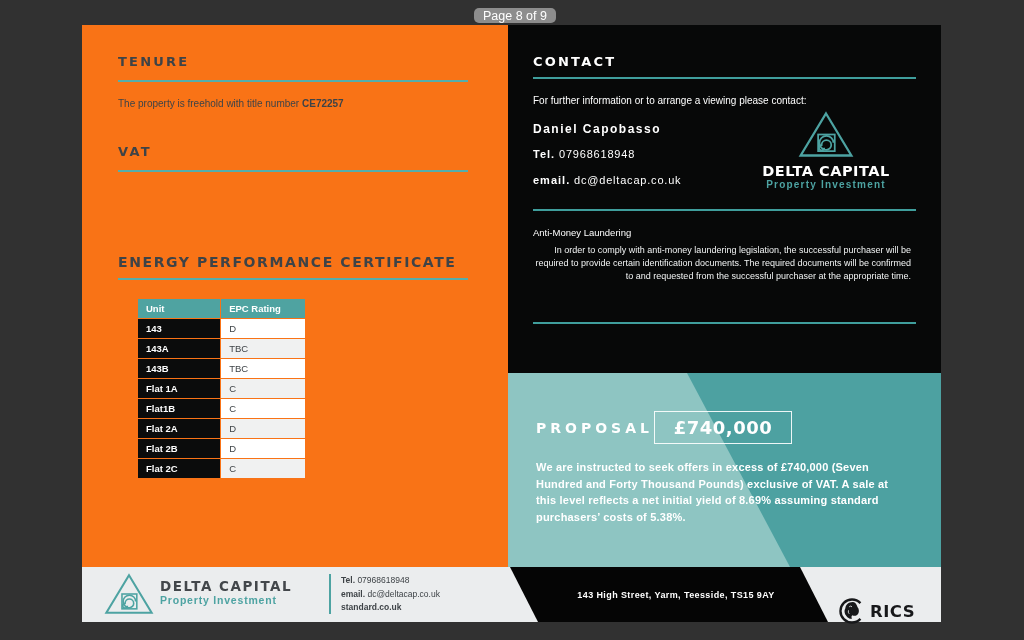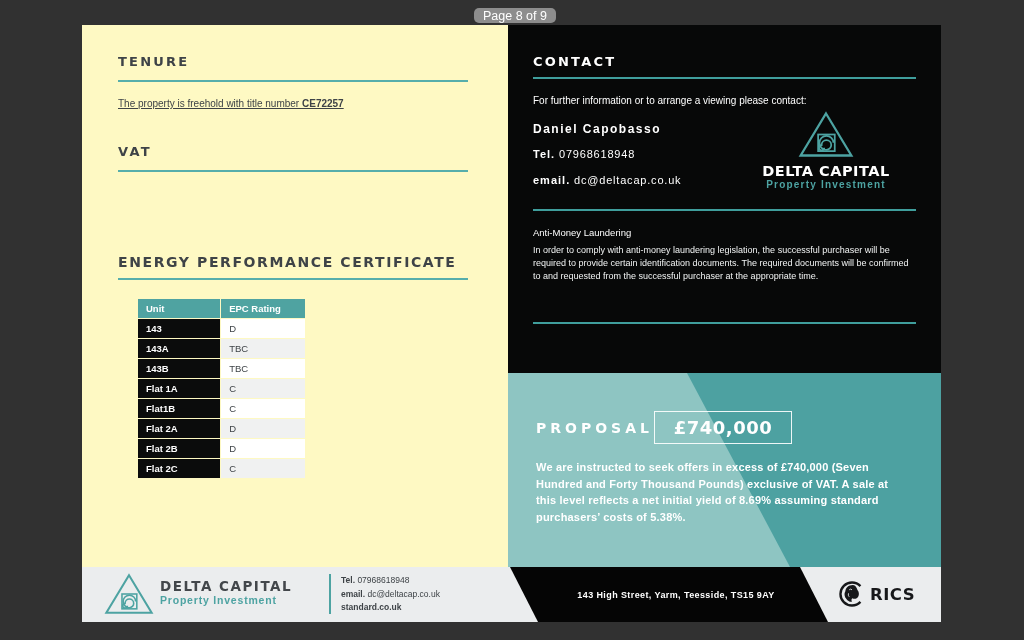--- a/index.html
+++ b/index.html
@@ -4,21 +4,21 @@
 <style>
   html,body{margin:0;padding:0;}
   body{
     width:1024px;height:640px;position:relative;overflow:hidden;
     background:#313131;
     font-family:"Liberation Sans", sans-serif;
     -webkit-font-smoothing:antialiased;
   }
   .page{
     position:absolute;left:82px;top:25px;width:859px;height:597px;
-    background:#fef9c3;
+    background:#f97316;
   }
   
   .abs{position:absolute;}
   .sec-head{
     font-family:"DejaVu Sans", sans-serif;
     font-weight:bold;color:#3e4347;font-size:13px;letter-spacing:2.2px;
   }
   .rule{height:2px;background:#56aeab;}
   .bodytext{font-size:10px;line-height:15px;color:#3e4347;}
   .epc-head{
@@ -77,42 +77,42 @@
   .f-brand-name{font-family:"DejaVu Sans", sans-serif;font-weight:bold;font-size:13.5px;letter-spacing:1.5px;color:#43474b;white-space:nowrap;}
   .f-brand-tag{font-size:10.5px;letter-spacing:0.8px;color:#4da3a2;font-weight:bold;white-space:nowrap;}
   .f-vline{position:absolute;left:247px;top:7px;width:2px;height:40px;background:#4da3a2;}
   .f-contact{position:absolute;left:259px;top:7px;font-size:8.5px;line-height:13.5px;color:#3e4347;}
   .addr-band{
     position:absolute;left:428px;top:0;width:318px;height:55px;background:#050505;
     clip-path:polygon(0 0,290px 0,100% 100%,28px 100%);
     display:flex;align-items:center;justify-content:center;
   }
   .addr-band span{color:#fff;font-weight:bold;font-size:9px;letter-spacing:0.4px;padding-left:14px;}
-  .rics{position:absolute;left:756px;top:13px;display:flex;align-items:center;gap:4px;}
+  .rics{position:absolute;left:756px;top:30px;display:flex;align-items:center;gap:4px;}
   .rics-text{font-family:"DejaVu Sans", sans-serif;font-weight:bold;font-size:16.5px;color:#17181a;letter-spacing:0.5px;}
   
   .pill{
     position:absolute;left:474px;top:8px;height:15px;padding:0 9px;
     background:#8d8d8d;border-radius:5px;color:#fff;font-size:12.5px;
     display:flex;align-items:center;z-index:5;
   }
   a{color:inherit;text-decoration:none;}
 </style>
 </head>
 <body>
 
 <div class="pill">
   <span>Page 8 of 9</span>
 </div>
 
 <div class="page">
 
   <div class="abs sec-head" style="left:36px;top:29px;">TENURE</div>
   <div class="abs rule" style="left:36px;top:55px;width:350px;"></div>
-  <div class="abs bodytext" style="left:36px;top:71px;width:360px;text-decoration:underline;"><span>The property is freehold with title number </span><b>CE72257</b></div>
+  <div class="abs bodytext" style="left:36px;top:71px;width:360px;"><span>The property is freehold with title number </span><b>CE72257</b></div>
 
   <div class="abs sec-head" style="left:36px;top:119px;">VAT</div>
   <div class="abs rule" style="left:36px;top:145px;width:350px;"></div>
 
   <div class="abs epc-head" style="left:36px;top:229px;">ENERGY PERFORMANCE CERTIFICATE</div>
   <div class="abs rule" style="left:36px;top:253px;width:350px;"></div>
 
   <div class="epc-table">
     <div class="t-row t-head">
       <div class="c1">Unit</div>
@@ -166,21 +166,21 @@
         <path d="M32 4 L61 52 L3 52 Z" fill="none" stroke="#4da3a2" stroke-width="2.6"></path>
         <rect x="23" y="28" width="19" height="19" fill="#070808" stroke="#4da3a2" stroke-width="2"></rect>
         <path d="M40.5 37.5 a 8 8 0 1 0 -8 8 a 5.5 5.5 0 1 0 -5.5 -5.5 a 3 3 0 1 0 3 3" fill="none" stroke="#4da3a2" stroke-width="2"></path>
       </svg>
       <div class="brand-name">DELTA CAPITAL</div>
       <div class="brand-tag">Property Investment</div>
     </div>
 
     <div class="abs rule" style="left:25px;top:184px;width:383px;"></div>
     <div class="abs" style="left:25px;top:202px;font-size:9.5px;color:#fff;">Anti-Money Laundering</div>
-    <div class="abs p-body" style="left:25px;top:219px;width:378px;">In order to comply with anti-money laundering legislation, the successful purchaser will be required to provide certain identification documents. The required documents will be confirmed to and requested from the successful purchaser at the appropriate time.</div>
+    <div class="abs p-body" style="left:25px;top:219px;width:378px;text-align:right;">In order to comply with anti-money laundering legislation, the successful purchaser will be required to provide certain identification documents. The required documents will be confirmed to and requested from the successful purchaser at the appropriate time.</div>
     <div class="abs rule" style="left:25px;top:297px;width:383px;"></div>
 
     <div class="proposal">
       <div class="light"></div>
       <div class="prop-label">PROPOSAL</div>
       <div class="price-box">
           <span>£740,000</span>
         </div>
       <div class="prop-para">We are instructed to seek offers in excess of £740,000 (Seven Hundred and Forty Thousand Pounds) exclusive of VAT. A sale at this level reflects a net initial yield of 8.69% assuming standard purchasers’ costs of 5.38%.</div>
     </div>

